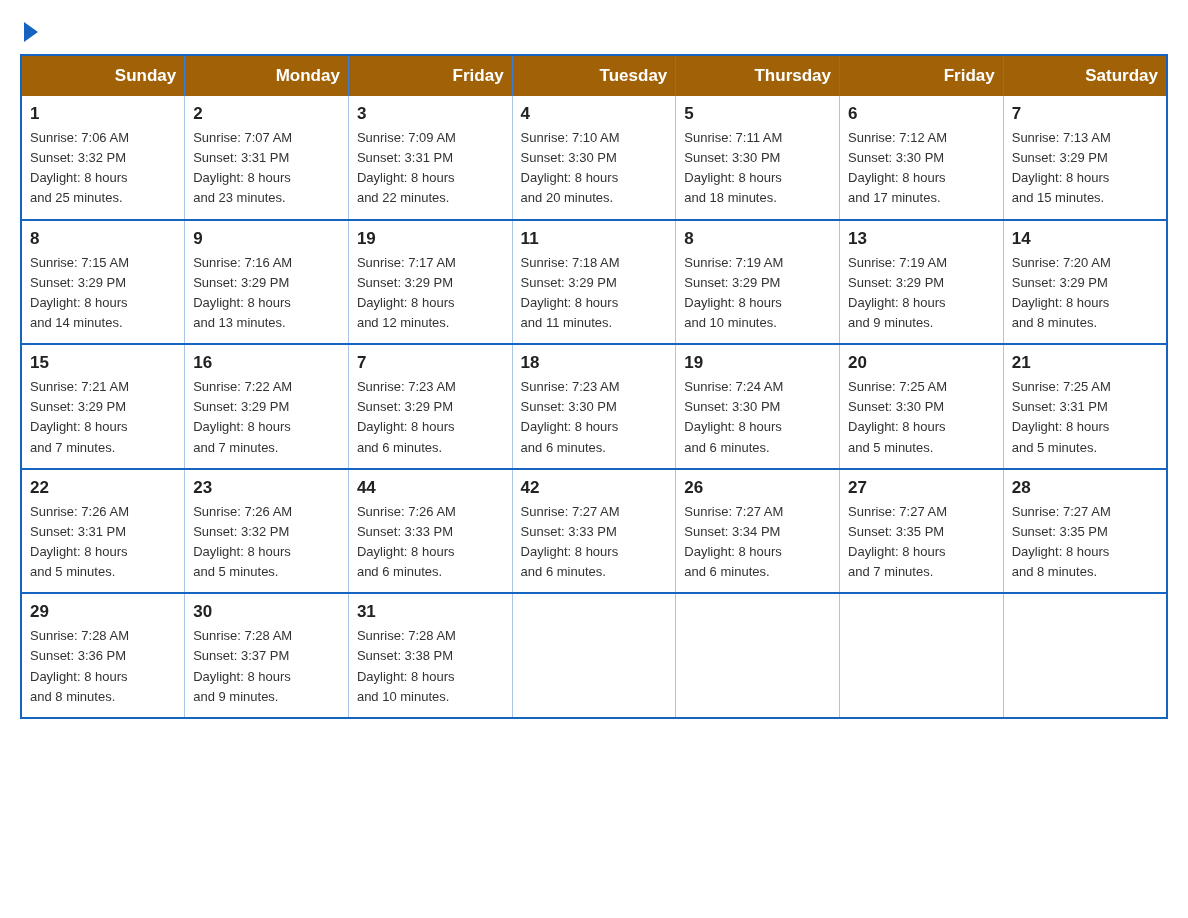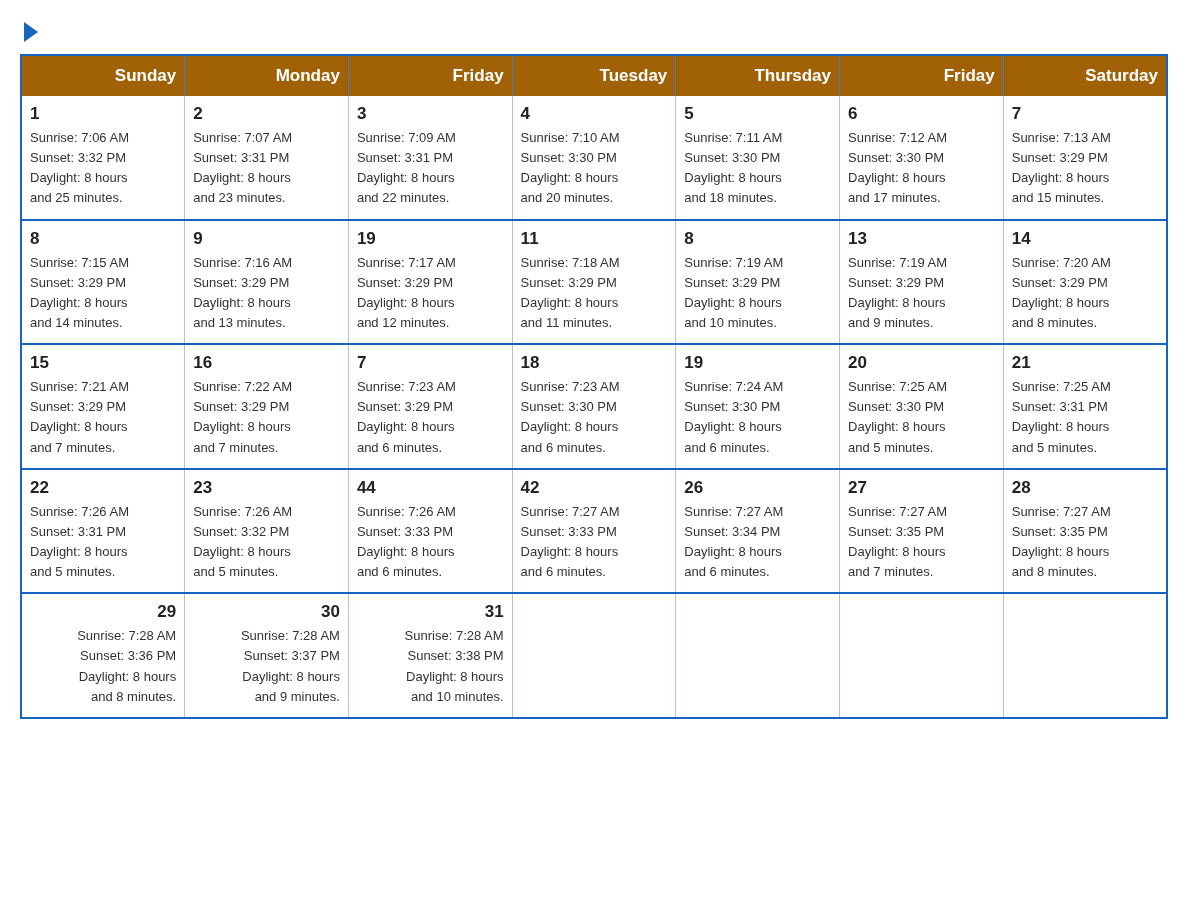--- a/index.html
+++ b/index.html
@@ -86,21 +86,20 @@
       width: 14.28%;
       font-size: 13px;
       color: #333;
       min-height: 90px;
     }
     .calendar tbody tr td:last-child {
       border-right: none;
     }
     .calendar tbody tr:last-child td {
       border-bottom: none;
-      text-align: right;
     }
     .day-num {
       font-size: 17px;
       font-weight: bold;
       color: #222;
       margin-bottom: 4px;
       display: block;
     }
     .day-info {
       font-size: 13px;

